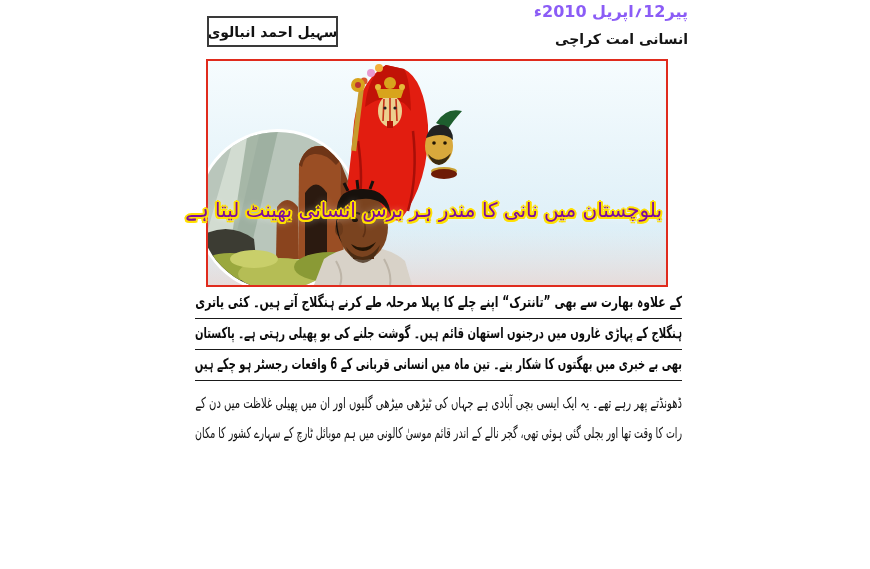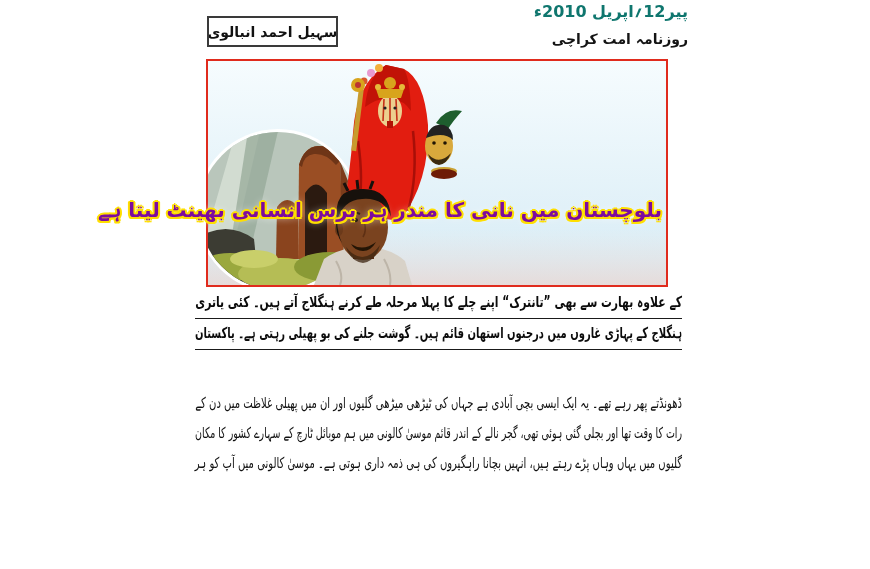--- a/index.html
+++ b/index.html
@@ -10,36 +10,36 @@
   .page{position:absolute;inset:0;}
 
   
   .byline-box{
     position:absolute;left:207px;top:16px;width:127px;height:27px;
     border:2px solid #3a3a3a;display:flex;align-items:center;justify-content:center;
     font-size:14px;font-weight:700;color:#111;direction:rtl;white-space:nowrap;overflow:hidden;
   }
   .issue-date{
     position:absolute;top:2px;right:182px;direction:rtl;text-align:right;
-    color:#0f766e;font-size:16px;font-weight:700;white-space:nowrap;
+    color:#8b5cf6;font-size:16px;font-weight:700;white-space:nowrap;
   }
   .publication{
     position:absolute;top:31px;right:182px;direction:rtl;text-align:right;
     color:#141414;font-size:14px;font-weight:700;white-space:nowrap;
   }
 
   
   .photo{
     position:absolute;left:206px;top:59px;width:458px;height:224px;
     border:2px solid #e02b1d;background:linear-gradient(#f4fbfd,#d9edf6);
   }
   .photo svg{position:absolute;inset:0;}
   .photo-headline{
     position:absolute;top:126px;right:4px;z-index:2;direction:rtl;
-    font-size:20px;font-weight:700;line-height:46px;white-space:nowrap;
+    font-size:20px;font-weight:400;line-height:46px;white-space:nowrap;
     color:#7d0b9e;
     text-shadow:
       -2px 0 0 #ffdf00, 2px 0 0 #ffdf00, 0 -2px 0 #ffdf00, 0 2px 0 #ffdf00,
       -1.5px -1.5px 0 #ffdf00, 1.5px -1.5px 0 #ffdf00,
       -1.5px 1.5px 0 #ffdf00, 1.5px 1.5px 0 #ffdf00,
       0 0 8px rgba(255,255,255,.95);
   }
 
   
   .col{position:absolute;left:195px;width:487px;direction:rtl;}
@@ -60,21 +60,21 @@
 </style>
 </head>
 <body>
 
 <div class="page">
 
   <div class="byline-box">
     <span>سہیل احمد انبالوی</span>
   </div>
   <div class="issue-date">پیر12؍اپریل 2010ء</div>
-  <div class="publication">روزنامہ امت کراچی</div>
+  <div class="publication">انسانی امت کراچی</div>
 
   <div class="photo">
     <svg width="458" height="224" viewBox="0 0 458 224">
       <defs>
         <linearGradient id="sky" x1="0" y1="0" x2="0" y2="1">
           <stop offset="0" stop-color="#f6fcfe"></stop>
             <stop offset="1" stop-color="#d6ebf5"></stop>
         </linearGradient>
         <linearGradient id="pinkg" x1="0" y1="0" x2="0" y2="1">
           <stop offset="0" stop-color="#f6ded6" stop-opacity="0"></stop>
@@ -163,27 +163,27 @@
     <div class="photo-headline">بلوچستان میں نانی کا مندر ہر برس انسانی بھینٹ لیتا ہے</div>
   </div>
 
   <div class="col lead">
     <div class="lead-line">
         <span class="fit" style="transform-origin: right center; transform: scaleX(0.71935);">کے علاوہ بھارت سے بھی ”تانترک“ اپنے چلے کا پہلا مرحلہ طے کرنے ہنگلاج آتے ہیں۔ کئی یاتری</span>
       </div>
     <div class="lead-line">
         <span class="fit" style="transform-origin: right center; transform: scaleX(0.665301);">ہنگلاج کے پہاڑی غاروں میں درجنوں استھان قائم ہیں۔ گوشت جلنے کی بو پھیلی رہتی ہے۔ پاکستان</span>
       </div>
+    <div class="lead-line">
+        <span class="fit" style="transform-origin: right center; transform: scaleX(0.662585);">بھی بے خبری میں بھگتوں کا شکار بنے۔ تین ماہ میں انسانی قربانی کے 6 واقعات رجسٹر ہو چکے ہیں</span>
+      </div>
   </div>
 
   <div class="col article">
     <div class="article-line">
         <span class="fit" style="transform-origin: right center; transform: scaleX(0.668038);">ڈھونڈتے پھر رہے تھے۔ یہ ایک ایسی بچی آبادی ہے جہاں کی ٹیڑھی میڑھی گلیوں اور ان میں پھیلی غلاظت میں دن کے</span>
       </div>
     <div class="article-line">
         <span class="fit" style="transform-origin: right center; transform: scaleX(0.630829);">رات کا وقت تھا اور بجلی گئی ہوئی تھی، گجر نالے کے اندر قائم موسیٰ کالونی میں ہم موبائل ٹارچ کے سہارے کشور کا مکان</span>
       </div>
-    <div class="article-line">
-        <span class="fit" style="transform-origin: right center; transform: scaleX(0.668038);">گلیوں میں یہاں وہاں پڑے رہتے ہیں، انہیں بچانا راہگیروں کی ہی ذمہ داری ہوتی ہے۔ موسیٰ کالونی میں آپ کو ہر</span>
-      </div>
   </div>
 
 </div>
 
 </body></html>

